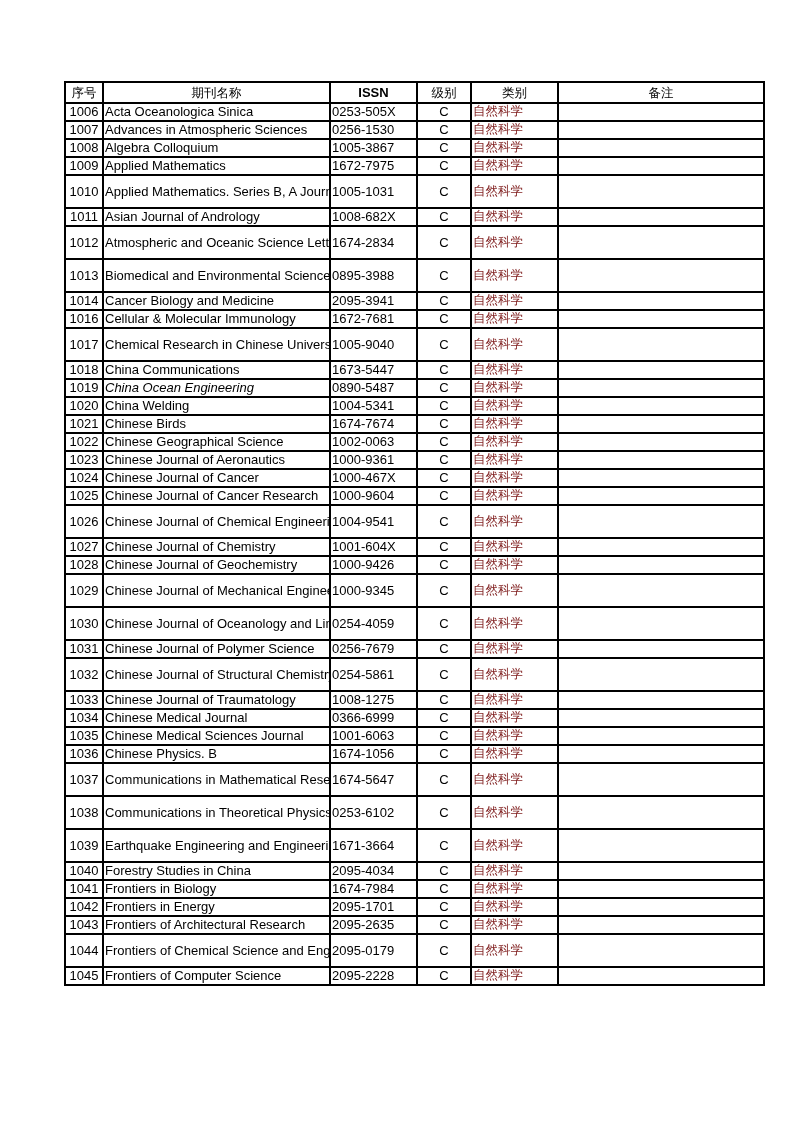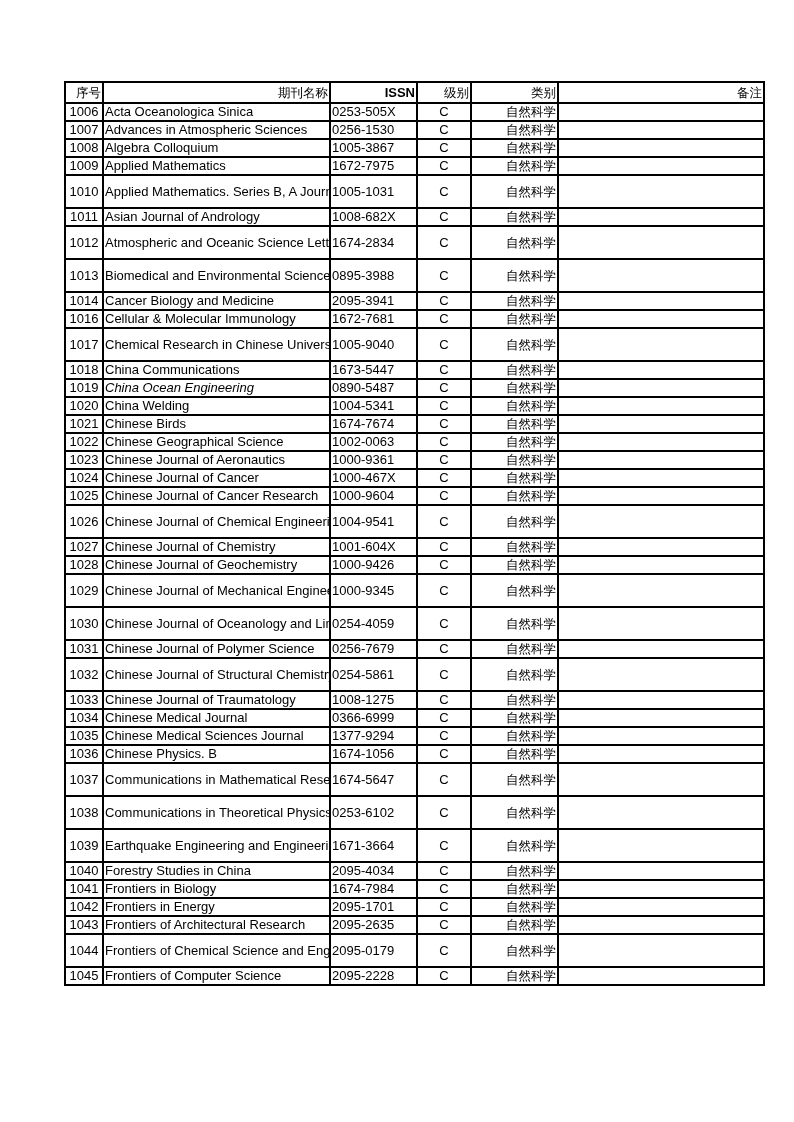--- a/index.html
+++ b/index.html
@@ -35,41 +35,41 @@
     table.journals td {
       border: 2px solid #000;
       padding: 0 1px;
       vertical-align: middle;
       overflow: hidden;
       white-space: nowrap;
     }
     table.journals th {
       height: 19px;
       font-weight: normal;
-      text-align: right;
+      text-align: center;
       font-family: "DejaVu Sans", sans-serif;
       font-size: 12.5px;
     }
     table.journals th.issn-h {
       font-family: "Liberation Sans", sans-serif;
       font-weight: bold;
       font-size: 13px;
     }
     table.journals tr.single td { height: 15.5px; }
     table.journals tr.double td { height: 31px; }
     td.no { text-align: center; padding: 0; border-radius: 8px; }
     td.name { white-space: normal; line-height: 16px; }
     td.name.bolditalic { font-weight: normal; font-style: italic; }
     td.issn { text-align: left; }
     td.level { text-align: center; }
     td.cat {
-      color: #000000;
-      font-family: Liberation Sans, sans-serif;
+      color: #7f1d1d;
+      font-family: Liberation Mono, monospace;
       font-size: 12.5px;
-      text-align: right;
+      text-align: left;
     }
     td.note { }
   </style>
 </head>
 <body>
 
 <table class="journals">
   <colgroup>
     <col class="c-no">
     <col class="c-name">
@@ -309,21 +309,21 @@
         <td class="no">1034</td>
         <td class="name">Chinese Medical Journal</td>
         <td class="issn">0366-6999</td>
         <td class="level">C</td>
         <td class="cat">自然科学</td>
         <td class="note"></td>
       </tr>
       <tr class="single">
         <td class="no">1035</td>
         <td class="name">Chinese Medical Sciences Journal</td>
-        <td class="issn">1377-9294</td>
+        <td class="issn">1001-6063</td>
         <td class="level">C</td>
         <td class="cat">自然科学</td>
         <td class="note"></td>
       </tr>
       <tr class="single">
         <td class="no">1036</td>
         <td class="name">Chinese Physics. B</td>
         <td class="issn">1674-1056</td>
         <td class="level">C</td>
         <td class="cat">自然科学</td>

